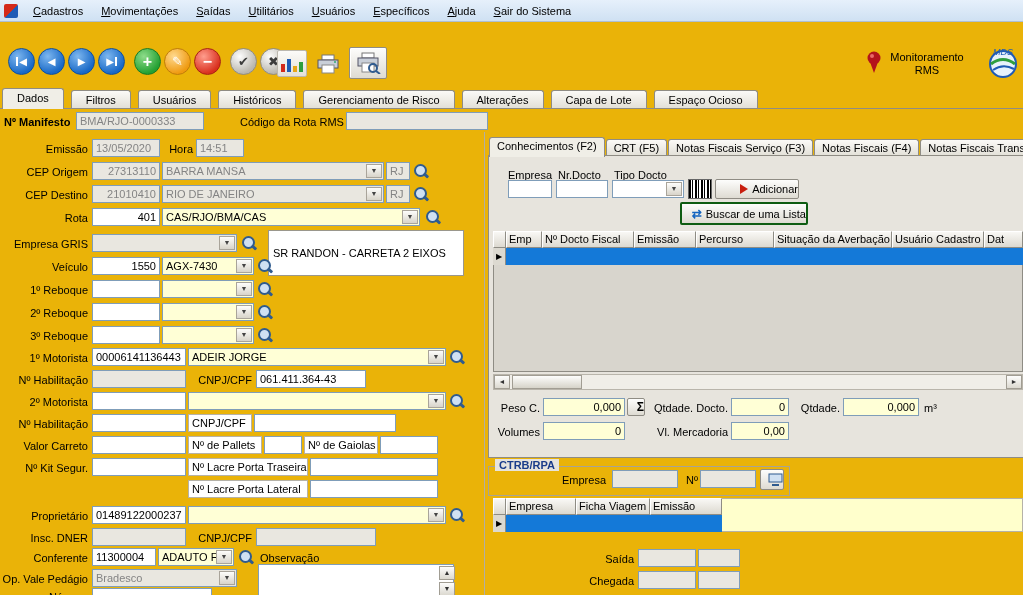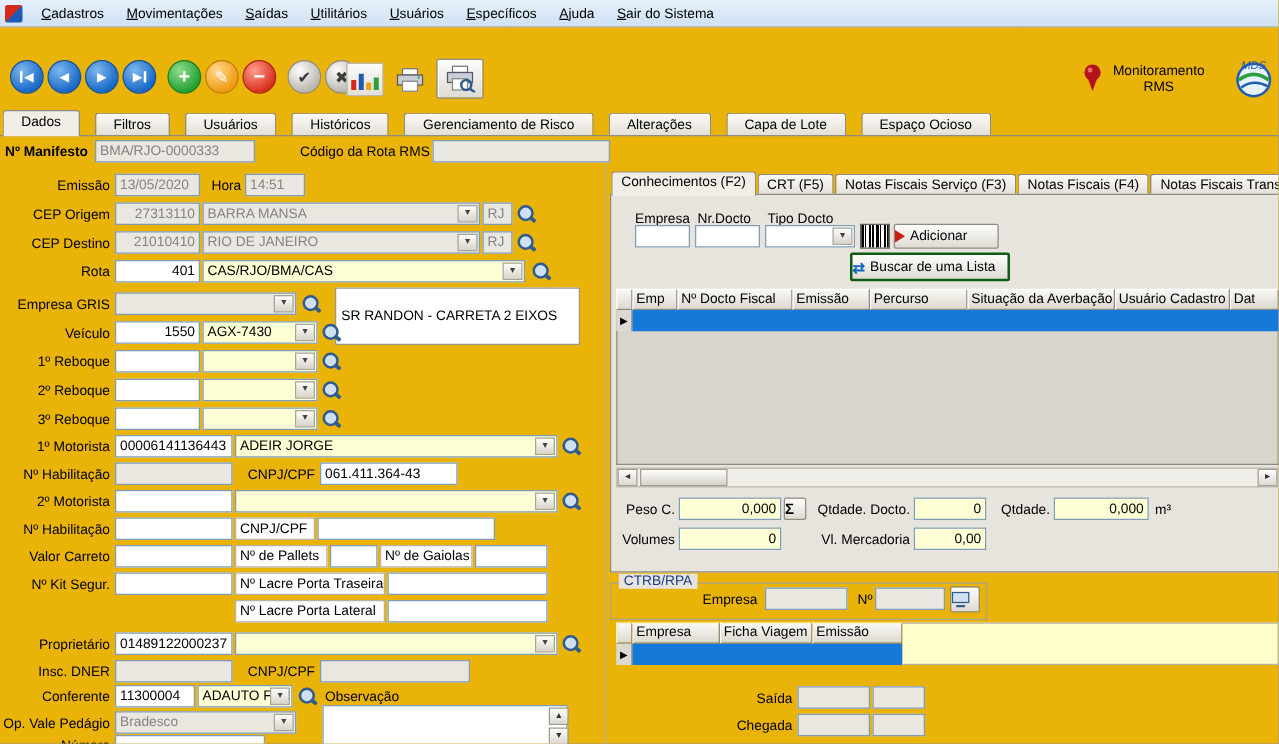--- a/index.html
+++ b/index.html
@@ -34,21 +34,21 @@
 .chartbtn{position:absolute;left:277px;top:50px;width:30px;height:27px;display:flex;align-items:flex-end;justify-content:center;gap:2px;padding-bottom:4px;border:1px solid #bcb8af;border-radius:2px;background:linear-gradient(#fcfbf9,#e3e0d8)}
 .bar{display:inline-block;width:4px}
 .printbtn{position:absolute;left:313px;top:50px;width:30px;height:27px;display:flex;align-items:center;justify-content:center}
 .previewbtn{position:absolute;left:349px;top:47px;width:38px;height:32px;border:1px solid #8f8c84;border-radius:2px;background:linear-gradient(#fdfdfc,#dedbd2);display:flex;align-items:center;justify-content:center;box-shadow:inset 1px 1px 0 #fff}
 .pin{position:absolute;left:866px;top:50px}
 .montext{position:absolute;left:884px;top:51px;width:86px;text-align:center;line-height:13px}
 .logo{position:absolute;left:985px;top:45px}
 
 
 .ptabs{position:absolute;left:2px;top:87px;height:22px;display:flex;align-items:flex-end}
-.ptab{height:19px;padding:3px 14px 0;border:1px solid #8f8c84;border-bottom:none;border-radius:3px 3px 0 0;background:linear-gradient(#fbfaf7,#e1ded5);margin-right:12px;white-space:nowrap}
+.ptab{height:19px;padding:3px 14px 0;border:1px solid #8f8c84;border-bottom:none;border-radius:3px 3px 0 0;background:linear-gradient(#fbfaf7,#e1ded5);margin-right:7px;white-space:nowrap}
 .ptab.active{height:21px;background:#f0eee7;z-index:2}
 .pageline{position:absolute;left:0;top:108px;width:1023px;height:1px;background:#8f8c84}
 
 
 .lbl{position:absolute;height:16px;line-height:16px;white-space:nowrap;text-align:right}
 .lbl.left{text-align:left}
 .bold{font-weight:bold}
 .fld{position:absolute;height:18px;border:1px solid #7f9db9;background:#fff;padding:1px 3px;line-height:14px;white-space:nowrap;overflow:hidden}
 .dis{background:#e9e7e0;color:#848484}
 .yel{background:#ffffd6}
@@ -67,25 +67,25 @@
 .dtab{height:18px;padding:2px 7px 0;border:1px solid #8f8c84;border-bottom:none;border-radius:3px 3px 0 0;background:linear-gradient(#fbfaf7,#e1ded5);margin-right:1px}
 .dtab.active{height:20px;background:#f0eee7;z-index:2}
 .docpage{position:absolute;left:488px;top:155px;width:535px;height:303px;border:1px solid #8f8c84;border-right:none;background:#e7e4dd}
 .gh{position:absolute;height:17px;background:linear-gradient(#f9f8f5,#dcd9d0);border:1px solid #fff;border-right-color:#8e8c84;border-bottom-color:#8e8c84;padding:1px 2px;overflow:hidden;white-space:nowrap;text-align:left}
 .selrow{position:absolute;background:#1479d8;height:17px}
 .marker{position:absolute;width:13px;height:17px;background:#dcd9d0;border-right:1px solid #8e8c84;font-size:8px;line-height:17px;text-align:center;color:#000}
 .gridbody{position:absolute;background:#d8d5cd;border:1px solid #8e8c84;border-top:none}
 .sbtrack{position:absolute;height:16px;background:#f0eee8;border:1px solid #b9b5ab;display:flex;align-items:center}
 .sbbtn{width:16px;height:14px;background:linear-gradient(#fdfdfc,#dcd9d0);border:1px solid #a19d93;font-size:7px;line-height:12px;text-align:center;color:#333;flex:none}
 .sbthumb{width:70px;height:14px;background:linear-gradient(#fdfdfc,#d6d3c9);border:1px solid #a19d93;margin-left:2px}
-.btn{position:absolute;background:linear-gradient(#fdfdfc,#dedbd2);border:1px solid #8f8c84;border-radius:2px;display:flex;align-items:center;justify-content:flex-start;gap:4px;white-space:nowrap;cursor:pointer}
+.btn{position:absolute;background:linear-gradient(#fdfdfc,#dedbd2);border:1px solid #8f8c84;border-radius:2px;display:flex;align-items:center;justify-content:flex-end;gap:4px;white-space:nowrap;cursor:pointer}
 .barcode{position:absolute;background:repeating-linear-gradient(90deg,#000 0 2px,#fff 2px 3px,#000 3px 4px,#fff 4px 6px);border:1px solid #666}
 .grp{position:absolute;border:1px solid #a7a395}
 .grptitle{position:absolute;top:-8px;left:6px;background:#e7e4dd;padding:0 4px;white-space:nowrap}
-.navy{color:#1a3c8a;font-weight:normal}
+.navy{color:#1a3c8a;font-weight:bold}
 .ybox{position:absolute;background:#ffffcc;border:1px solid #b5b2a8;border-left:none}
 .sigma{font-size:12px;font-weight:bold}
 .redarrow{width:0;height:0;border-top:5px solid transparent;border-bottom:5px solid transparent;border-left:8px solid #c81e0e}
 .swap{color:#1565c0;font-size:12px;font-weight:bold}
 </style>
 </head>
 <body>
 
 <div class="screen">
 

